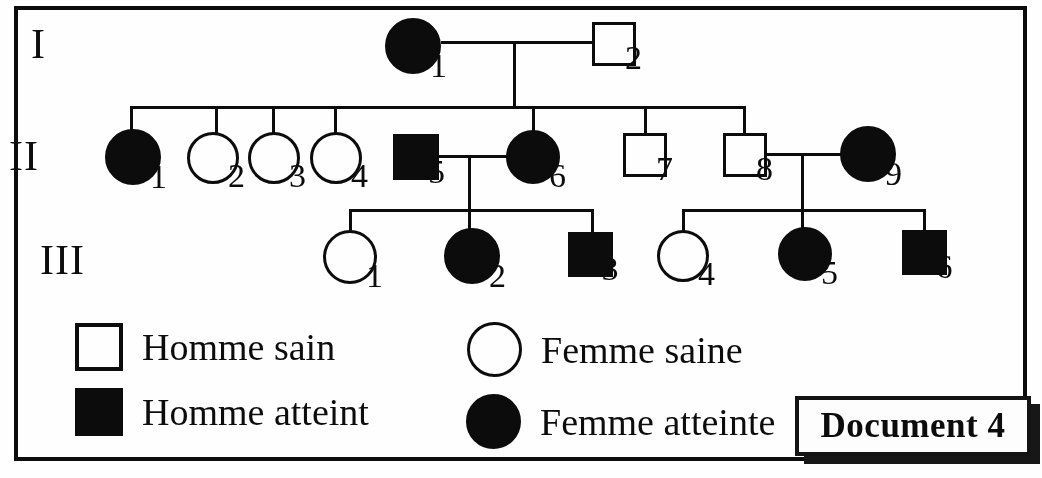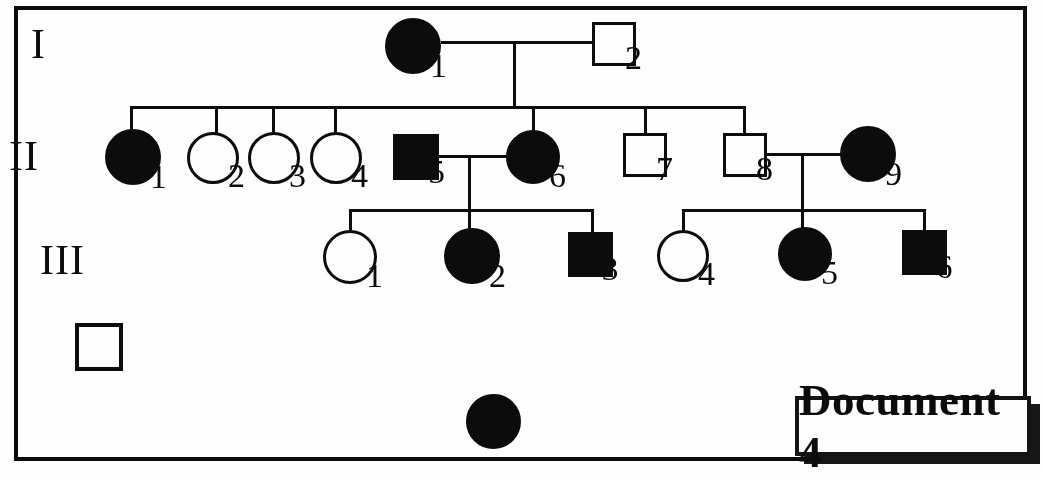--- a/index.html
+++ b/index.html
@@ -33,21 +33,21 @@
   .swatch.sq{width:48px;height:48px;}
   .swatch.ci{width:55px;height:55px;border-radius:50%;border-width:3px;}
   .swatch.filled{background:#0c0c0c;}
   .legend-label{font-size:38px;line-height:1;margin-left:19px;white-space:nowrap;}
   .doc-badge{
     position:absolute;left:795px;top:396px;width:236px;height:60px;
     background:#fdfdfd;border:4px solid #141414;box-sizing:border-box;
     box-shadow:9px 8px 0 0 #171717;
     display:flex;align-items:center;justify-content:center;z-index:5;
   }
-  .doc-badge span{font-weight:bold;font-size:45px;letter-spacing:0.5px;}
+  .doc-badge span{font-weight:bold;font-size:35px;letter-spacing:0.5px;}
 </style>
 </head>
 <body>
 
 <div class="page">
   <div class="frame"></div>
 
   <span class="gen-label" style="left:31px;top:23px">I</span>
   <span class="gen-label" style="left:9px;top:135px">II</span>
   <span class="gen-label" style="left:40px;top:239px">III</span>
@@ -123,21 +123,31 @@
       <div class="person circle filled" style="left: 778px; top: 227px; width: 54px; height: 54px;">
         <span class="num">5</span>
       </div>
       <div class="person square filled" style="left: 901.5px; top: 229.5px; width: 45px; height: 45px;">
         <span class="num">6</span>
       </div>
     </div>
 
   <div class="legend-item" style="left:75px;top:323px">
     <span class="swatch sq"></span>
+    <span class="legend-label">Homme sain</span>
+  </div>
+  <div class="legend-item" style="left:75px;top:388px">
+    <span class="swatch sq filled"></span>
+    <span class="legend-label">Homme atteint</span>
+  </div>
+  <div class="legend-item" style="left:467px;top:322px">
+    <span class="swatch ci"></span>
+    <span class="legend-label">Femme saine</span>
   </div>
   <div class="legend-item" style="left:466px;top:394px">
     <span class="swatch ci filled"></span>
+    <span class="legend-label">Femme atteinte</span>
   </div>
 
   <div class="doc-badge">
     <span>Document 4</span>
   </div>
 </div>
 
 </body></html>

